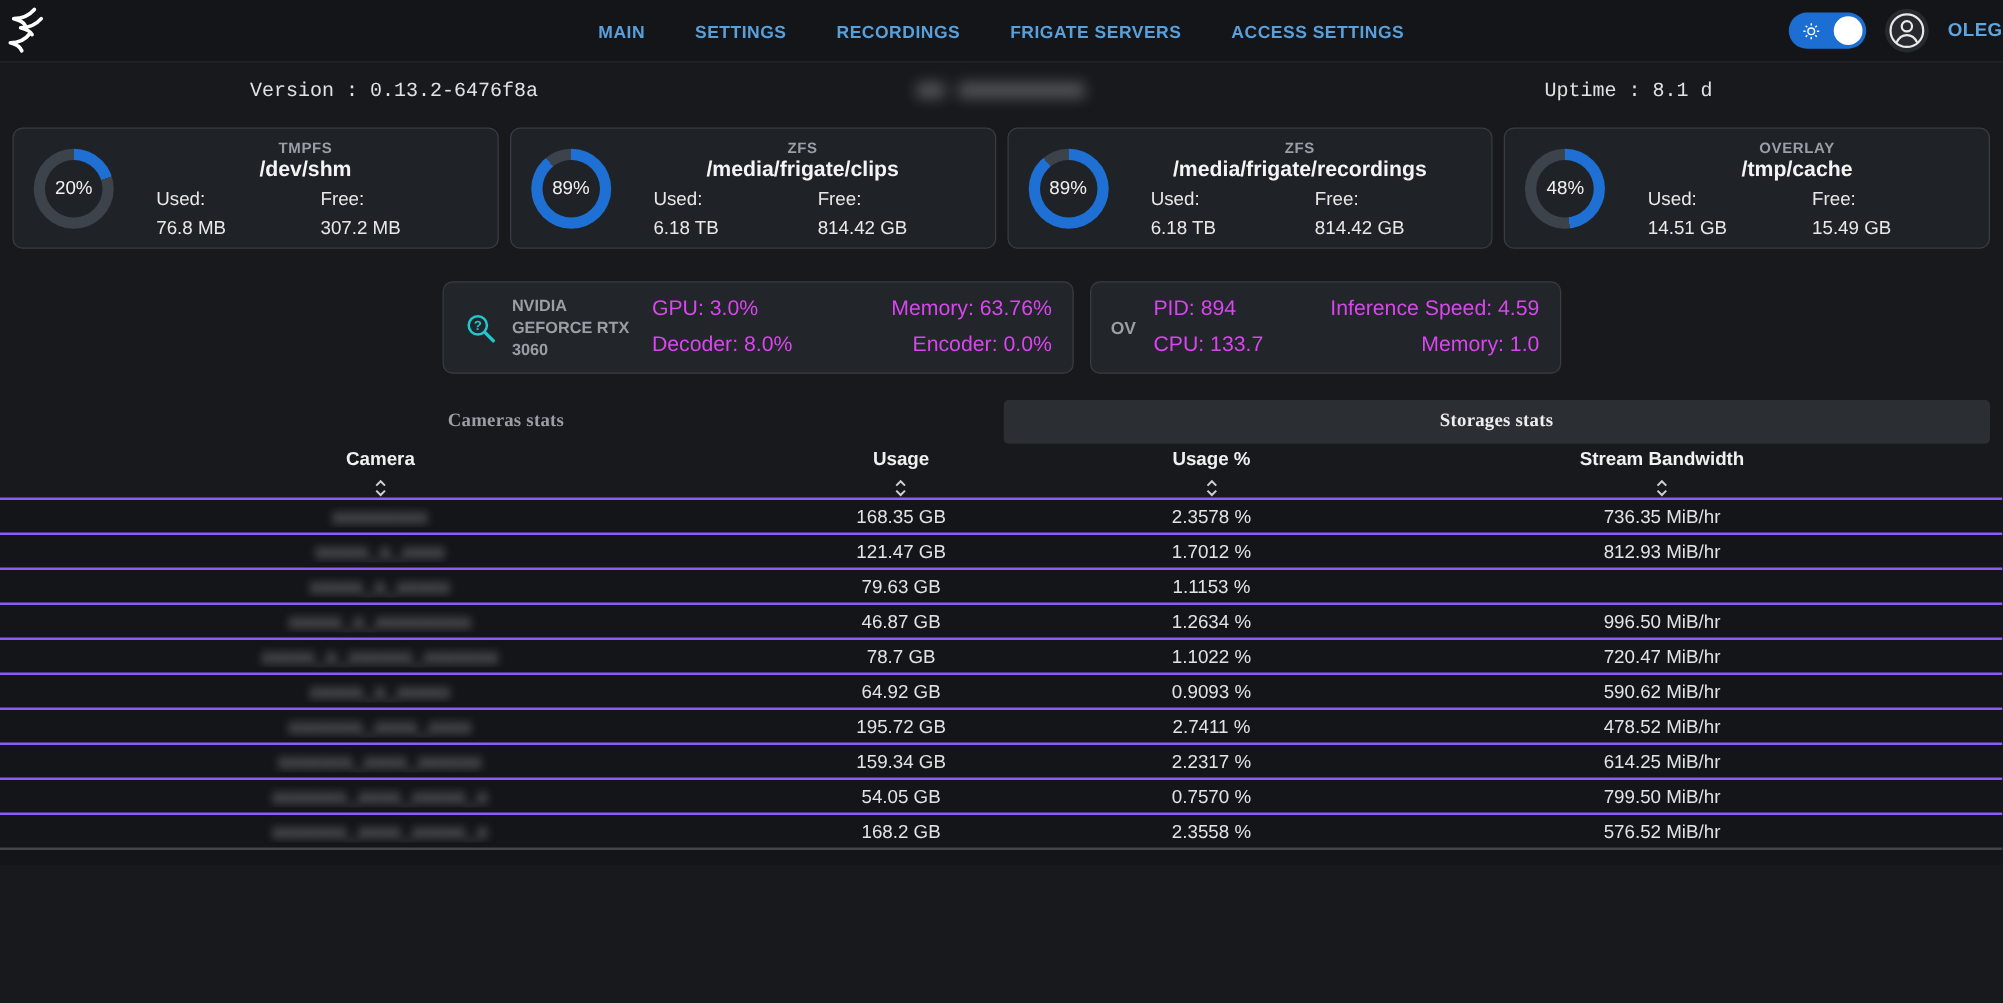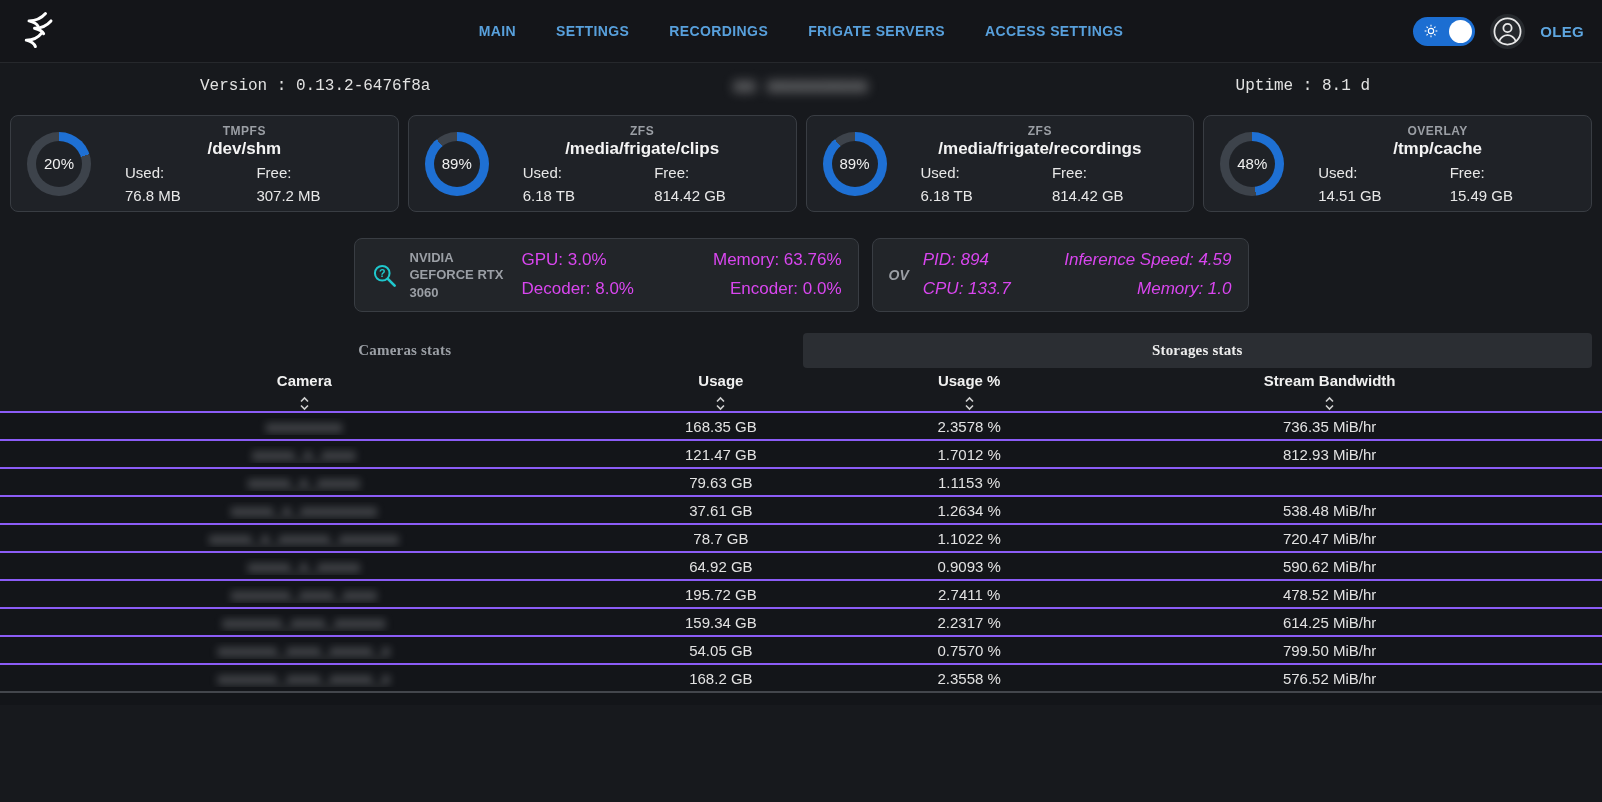--- a/index.html
+++ b/index.html
@@ -4,22 +4,22 @@
 <style>
   * { box-sizing: border-box; margin: 0; padding: 0; }
   html,body { width:1602px; height:802px; overflow:hidden; }
   body {
     background:#17191d;
     font-family:"Liberation Sans", sans-serif;
     color:#e6e6e6;
   }
   
   .navbar {
-    height:63px; background:#141519; border-bottom:1px solid #26282c;
-    display:flex; align-items:center; padding:0 18px; position:relative;
+    height:50px; background:#141519; border-bottom:1px solid #26282c;
+    display:flex; align-items:center; padding:0 0; position:relative;
   }
   .logo { width:46px; height:46px; display:flex; align-items:center; }
   .nav-links {
     position:absolute; left:0; right:0; display:flex; justify-content:center; gap:40px;
     pointer-events:none;
   }
   .nav-link {
     pointer-events:auto; color:#58a0dc; font-weight:bold; font-size:14px;
     letter-spacing:.4px; cursor:pointer; white-space:nowrap;
   }
@@ -65,21 +65,21 @@
   .uf-grid { display:grid; grid-template-columns:1fr 1fr; row-gap:6px; padding-left:24px;
     font-size:15px; color:#e8e8e8; }
 
   
   .gpu-row { display:flex; justify-content:center; gap:13px; margin-top:26px; height:74px; }
   .gcard {
     background:#222529; border:1px solid #393d43; border-radius:8px;
     display:flex; align-items:center; padding:0 16px;
   }
   .gcard.gpu { width:505px; }
-  .gcard.detector { width:377px;font-style:italic; }
+  .gcard.detector { width:377px; }
   .gpu-icon { margin-right:12px; display:flex; }
   .gpu-name { width:102px; color:#9b9fa5; font-weight:bold; font-size:13px;
     text-transform:uppercase; line-height:1.35; margin-right:10px; }
   .det-label { color:#9b9fa5; font-weight:bold; font-size:14px; margin-right:14px; }
   .gstats { flex:1; display:flex; justify-content:space-between; font-size:17px; color:#d946ef; }
   .gcol div { line-height:1.7; }
   .gcol.right { text-align:right; }
 
   
   .tabs { display:grid; grid-template-columns:1fr 1fr; gap:3px; margin:21px 10px 0; height:35px; }
@@ -314,23 +314,23 @@
         <div class="td">1.7012 %</div>
         <div class="td">812.93 MiB/hr</div>
       </div>
       <div class="trow">
         <div class="td"><span class="redacted">xxxxx_x_xxxxx</span></div>
         <div class="td">79.63 GB</div>
         <div class="td">1.1153 %</div>
       </div>
       <div class="trow">
         <div class="td"><span class="redacted">xxxxx_x_xxxxxxxxx</span></div>
-        <div class="td">37.61 GB</div>
+        <div class="td">46.87 GB</div>
         <div class="td">1.2634 %</div>
-        <div class="td">538.48 MiB/hr</div>
+        <div class="td">996.50 MiB/hr</div>
       </div>
       <div class="trow">
         <div class="td"><span class="redacted">xxxxx_x_xxxxxx_xxxxxxx</span></div>
         <div class="td">78.7 GB</div>
         <div class="td">1.1022 %</div>
         <div class="td">720.47 MiB/hr</div>
       </div>
       <div class="trow">
         <div class="td"><span class="redacted">xxxxx_x_xxxxx</span></div>
         <div class="td">64.92 GB</div>

